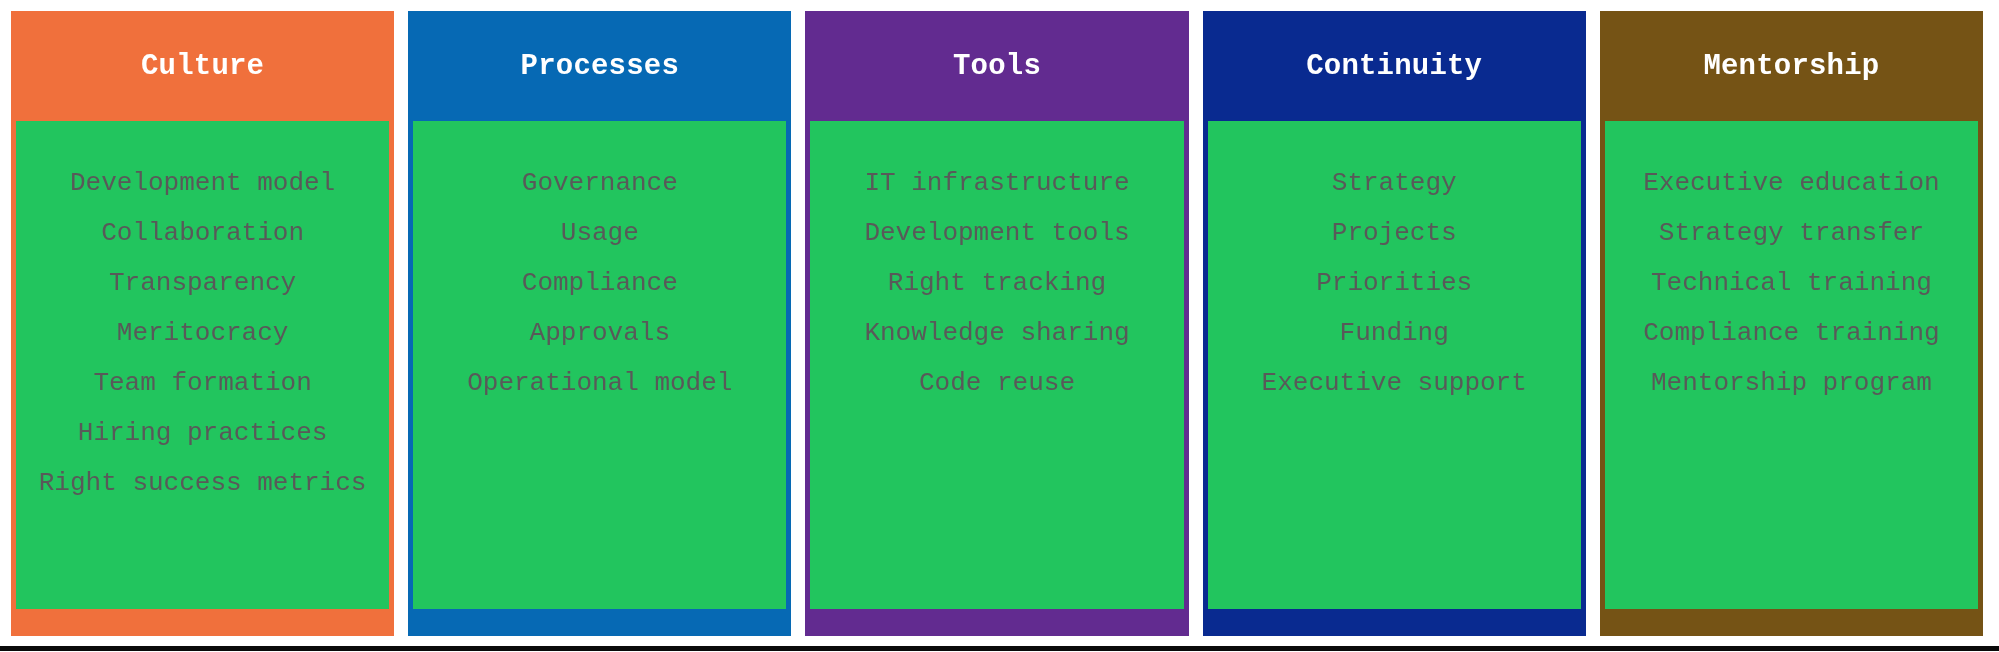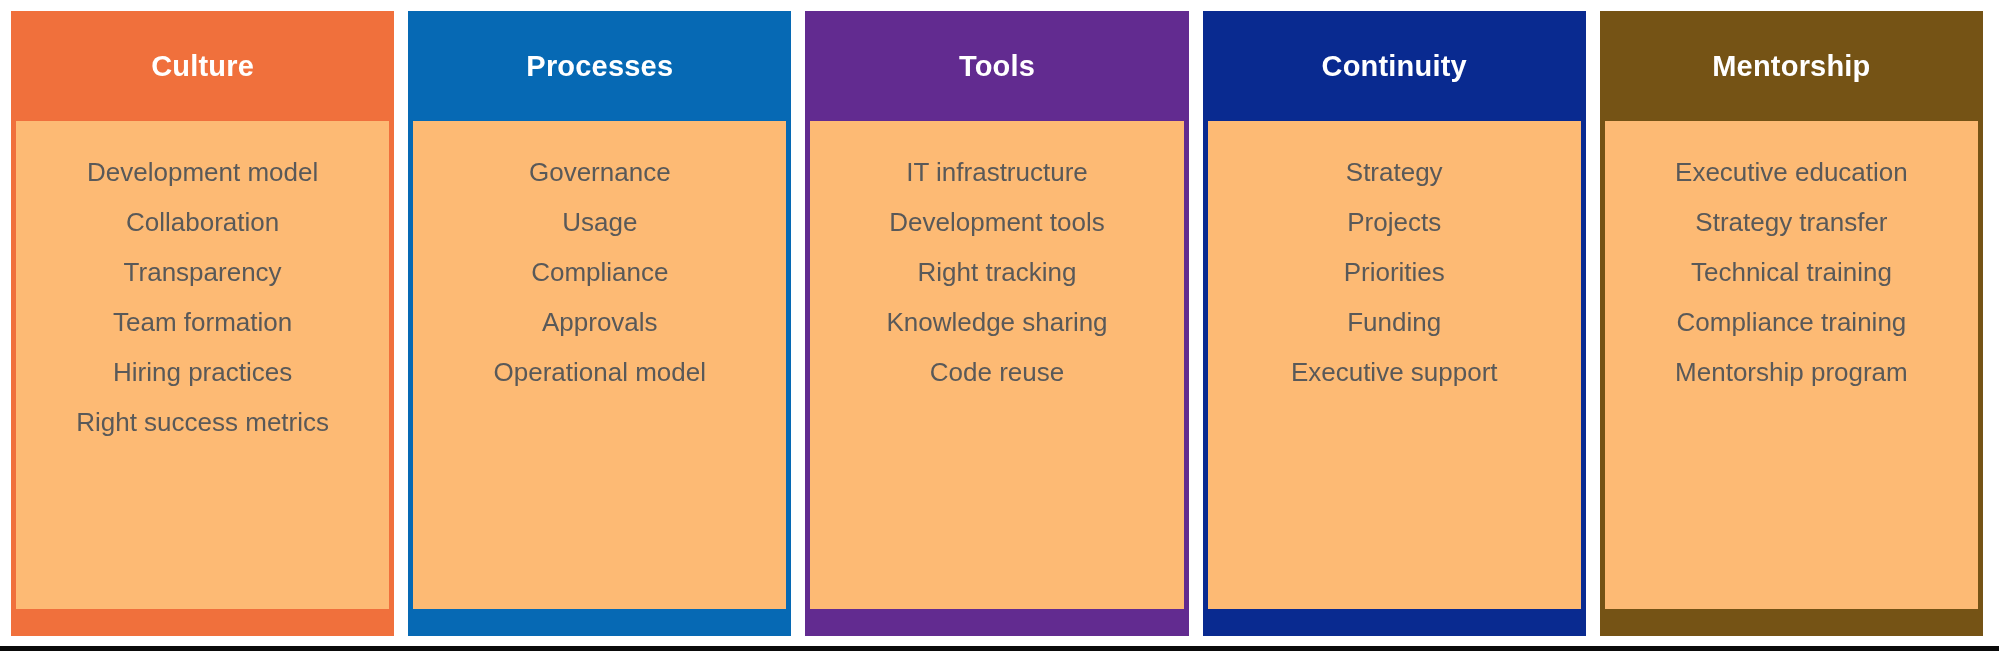--- a/index.html
+++ b/index.html
@@ -1,15 +1,15 @@
 <!DOCTYPE html>
 <html><head>
 <meta charset="utf-8">
 <style>
-  * { margin: 0; padding: 0; box-sizing: border-box; }
+  * { margin: 0; padding: 0; box-sizing: border-box; font-family: Liberation Mono, monospace; }
   html, body { background: #ffffff; }
   body { font-family: "Liberation Sans", "DejaVu Sans", sans-serif; }
 
   .canvas {
     position: relative;
     width: 1999px;
     height: 652px;
     background: #ffffff;
     overflow: hidden;
   }
@@ -40,23 +40,23 @@
   }
 
   .col-title {
     color: #ffffff;
     font-size: 29px;
     font-weight: bold;
     letter-spacing: 0.2px;
   }
 
   .col-body {
-    background: #fdba74;
+    background: #22c55e;
     flex: 1 1 auto;
-    padding-top: 26px;
+    padding-top: 37px;
     overflow: hidden;
   }
 
   .item-list {
     list-style: none;
     text-align: center;
   }
 
   .item-list li {
     font-size: 26px;
@@ -80,20 +80,21 @@
   <div class="columns" id="columns-root">
   <section class="column" style="--c: #F0703C;">
     <header class="col-header">
       <h2 class="col-title">Culture</h2>
     </header>
     <div class="col-body">
       <ul class="item-list">
             <li>Development model</li>
             <li>Collaboration</li>
             <li>Transparency</li>
+            <li>Meritocracy</li>
             <li>Team formation</li>
             <li>Hiring practices</li>
             <li>Right success metrics</li>
           </ul>
     </div>
   </section>
 
   <section class="column" style="--c: #0669B4;">
     <header class="col-header">
       <h2 class="col-title">Processes</h2>

